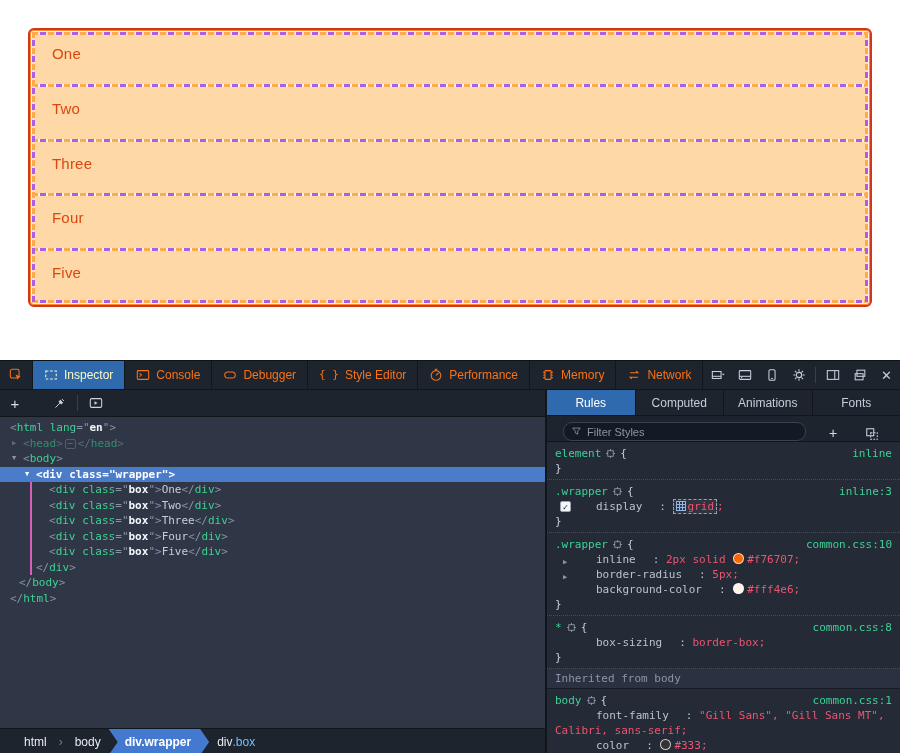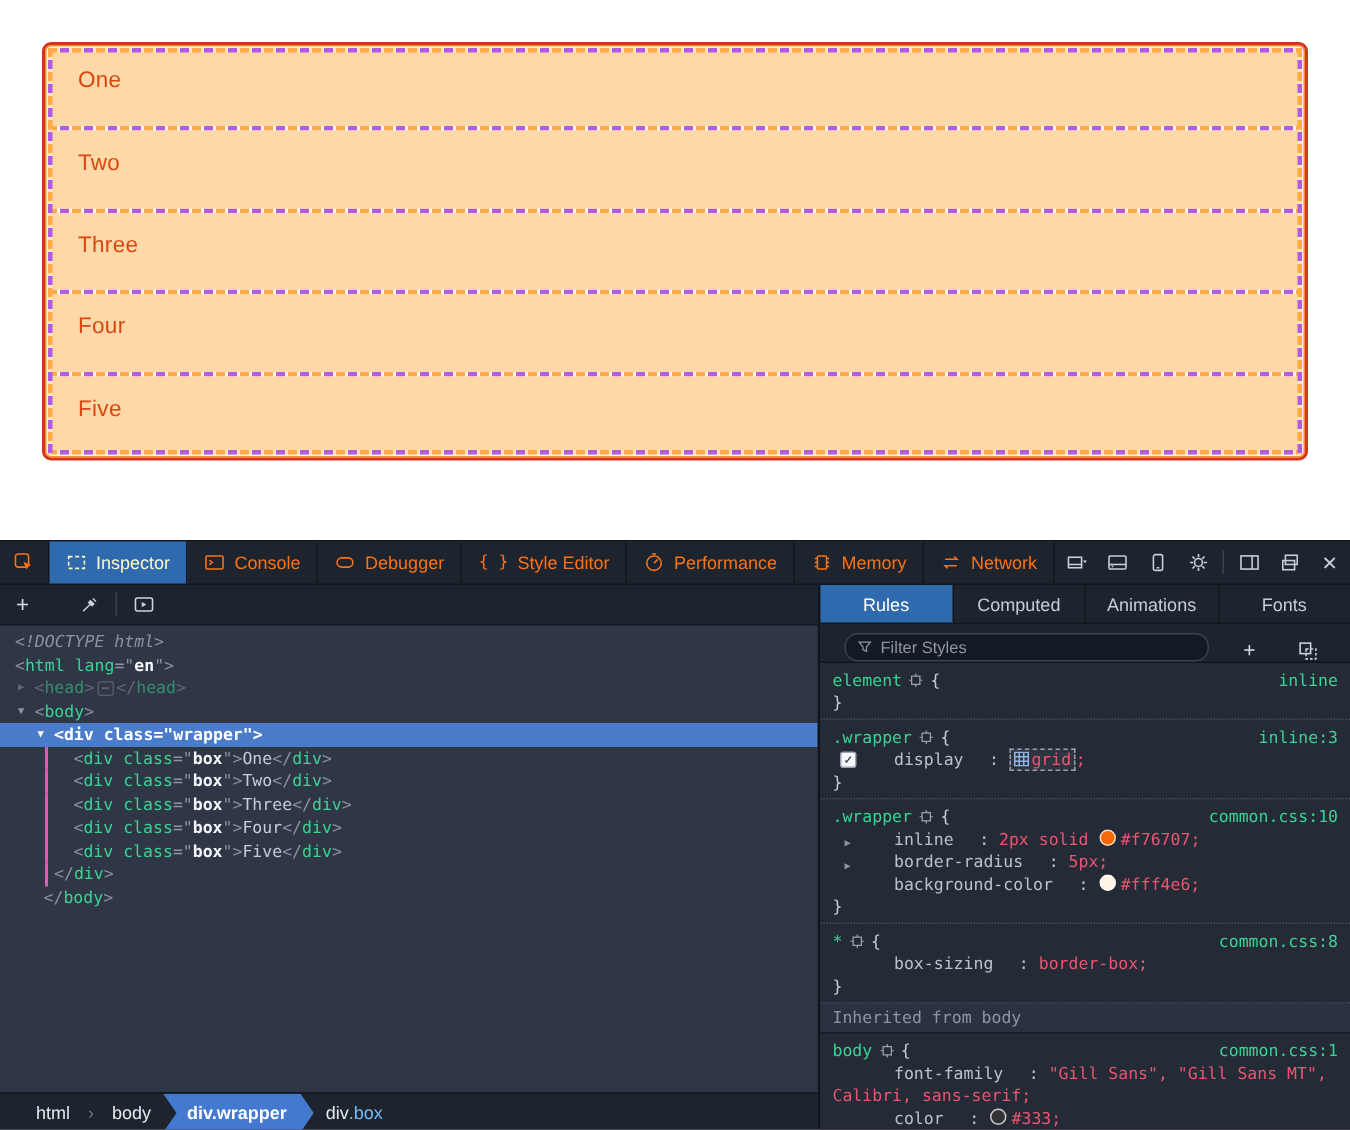--- a/index.html
+++ b/index.html
@@ -274,32 +274,32 @@
         <div class="tool-ico" style="margin-right:8px;">
             <span class="icon">
               <svg width="14" height="14" viewBox="0 0 16 16" fill="none" stroke="currentColor" stroke-width="1.2">
                 <rect x="1.5" y="3" width="13" height="10" rx="1.5"></rect>
                 <path d="M6.3 6l3.5 2-3.5 2z" fill="currentColor" stroke="none"></path>
               </svg>
             </span>
           </div>
       </div>
       <div class="markup" id="markup">
-          <div class="mline" style="padding-left: 10px;"><span class="doct">&lt;!DOCTYPE html&gt;</span></div>
           <div class="mline" style="padding-left: 10px;"><span class="p">&lt;</span><span class="tg">html</span><span class="p"> </span><span class="an">lang</span><span class="p">=</span><span class="q">"</span><span class="av">en</span><span class="q">"</span><span class="p">&gt;</span></div>
           <div class="mline dim" style="padding-left: 23px;"><span class="arrow" style="left: 12px;">▶</span><span class="p">&lt;</span><span class="tg">head</span><span class="p">&gt;</span><span class="hbadge">⋯</span><span class="p">&lt;/</span><span class="tg">head</span><span class="p">&gt;</span></div>
           <div class="mline" style="padding-left: 23px;"><span class="arrow" style="left: 12px;">▼</span><span class="p">&lt;</span><span class="tg">body</span><span class="p">&gt;</span></div>
           <div class="mline sel" style="padding-left: 36px;"><span class="arrow" style="left: 25px;">▼</span><span class="p">&lt;</span><span class="tg">div</span><span class="p"> </span><span class="an">class</span><span class="p">=</span><span class="q">"</span><span class="av">wrapper</span><span class="q">"</span><span class="p">&gt;</span></div>
           <div class="mline guide" style="padding-left: 49px;"><span class="p">&lt;</span><span class="tg">div</span><span class="p"> </span><span class="an">class</span><span class="p">=</span><span class="q">"</span><span class="av">box</span><span class="q">"</span><span class="p">&gt;</span><span class="tx">One</span><span class="p">&lt;/</span><span class="tg">div</span><span class="p">&gt;</span></div>
           <div class="mline guide" style="padding-left: 49px;"><span class="p">&lt;</span><span class="tg">div</span><span class="p"> </span><span class="an">class</span><span class="p">=</span><span class="q">"</span><span class="av">box</span><span class="q">"</span><span class="p">&gt;</span><span class="tx">Two</span><span class="p">&lt;/</span><span class="tg">div</span><span class="p">&gt;</span></div>
           <div class="mline guide" style="padding-left: 49px;"><span class="p">&lt;</span><span class="tg">div</span><span class="p"> </span><span class="an">class</span><span class="p">=</span><span class="q">"</span><span class="av">box</span><span class="q">"</span><span class="p">&gt;</span><span class="tx">Three</span><span class="p">&lt;/</span><span class="tg">div</span><span class="p">&gt;</span></div>
           <div class="mline guide" style="padding-left: 49px;"><span class="p">&lt;</span><span class="tg">div</span><span class="p"> </span><span class="an">class</span><span class="p">=</span><span class="q">"</span><span class="av">box</span><span class="q">"</span><span class="p">&gt;</span><span class="tx">Four</span><span class="p">&lt;/</span><span class="tg">div</span><span class="p">&gt;</span></div>
           <div class="mline guide" style="padding-left: 49px;"><span class="p">&lt;</span><span class="tg">div</span><span class="p"> </span><span class="an">class</span><span class="p">=</span><span class="q">"</span><span class="av">box</span><span class="q">"</span><span class="p">&gt;</span><span class="tx">Five</span><span class="p">&lt;/</span><span class="tg">div</span><span class="p">&gt;</span></div>
           <div class="mline guide" style="padding-left: 36px;"><span class="p">&lt;/</span><span class="tg">div</span><span class="p">&gt;</span></div>
-          <div class="mline" style="padding-left: 19px; margin-left: 10px;"><span class="p">&lt;/</span><span class="tg">body</span><span class="p">&gt;</span></div>
+          <div class="mline" style="padding-left: 19px;"><span class="p">&lt;/</span><span class="tg">body</span><span class="p">&gt;</span></div>
+          <div class="mline" style="padding-left: 10px;"><span class="p">&lt;/</span><span class="tg">html</span><span class="p">&gt;</span></div>
         </div>
       <div class="crumbs" id="crumbs">
           <div class="crumb">html</div>
           <span class="chev">›</span>
           <div class="crumb">body</div>
           <div class="crumb selc">div.wrapper</div>
           <div class="crumb">
             <span>div</span>
             <span class="cls">.box</span>
           </div>

